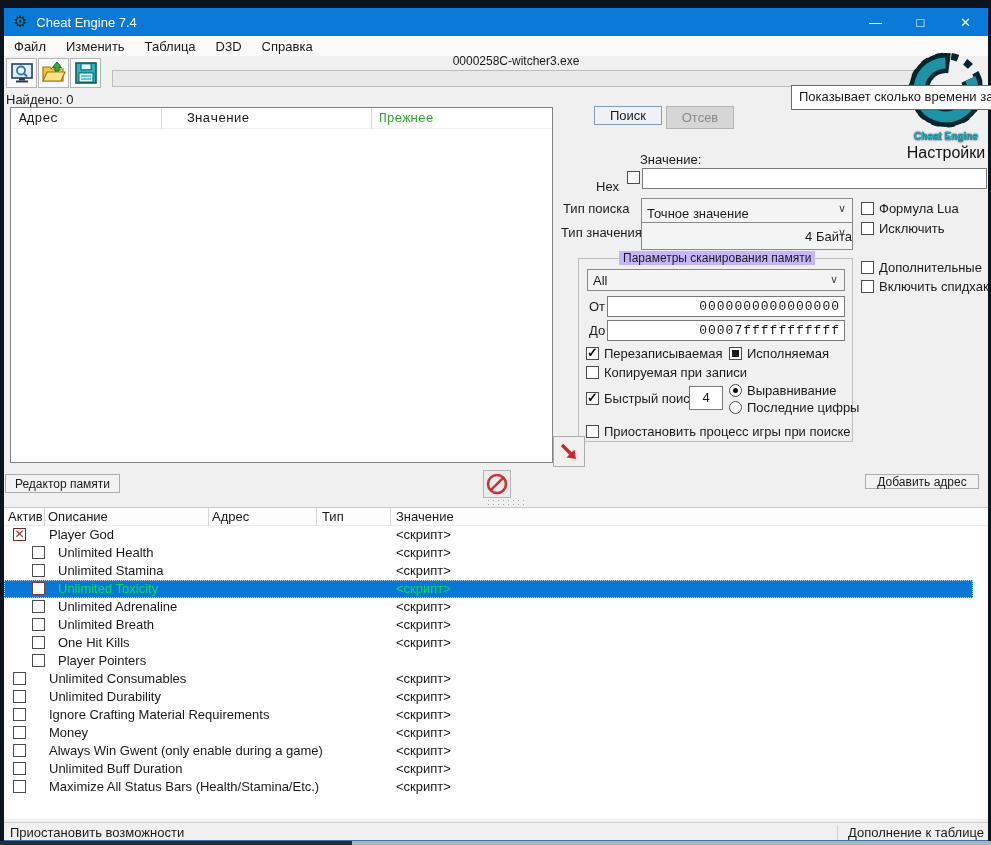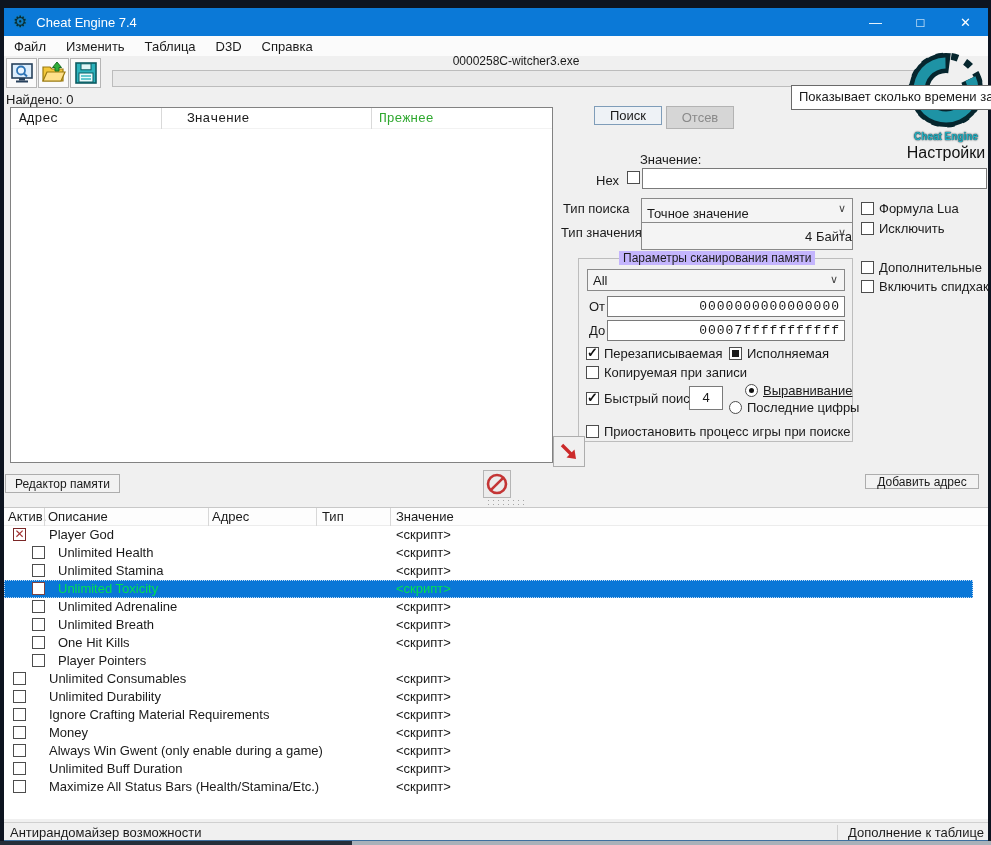--- a/index.html
+++ b/index.html
@@ -153,21 +153,21 @@
       <span class="fl-col fl-prev" style="left:368px;">Прежнее</span>
       <span class="fl-sep" style="left:150px;"></span>
       <span class="fl-sep" style="left:360px;"></span>
     </div>
   </div>
 
   <div class="btn" style="position:absolute;left:576px;top:98px;width:68px;height:19px;background:#eef2f6;border-color:#7f9db9;margin-left:14px;">Поиск</div>
   <div class="btn disabled" style="position:absolute;left:662px;top:98px;width:68px;height:23px;">Отсев</div>
 
   <div class="lbl" style="left:636px;top:144px;">Значение:</div>
-  <div class="lbl" style="left:592px;top:165px;">Hex</div>
+  <div class="lbl" style="left:592px;top:171px;">Hex</div>
   <span class="cbx" style="position:absolute;left:623px;top:163px;"></span>
   <div class="input" style="left:638px;top:160px;width:345px;height:21px;"></div>
 
   <div class="lbl" style="left:559px;top:193px;">Тип поиска</div>
   <div class="dd" style="left:637px;top:190px;width:212px;height:30px;align-items:center;">
     <span>Точное значение</span>
     <span class="chev">∨</span>
   </div>
   <label class="chk" style="left:857px;top:193px;">
     <span class="cbx"></span>
@@ -215,21 +215,21 @@
     <label class="chk" style="left:7px;top:106px;">
       <span class="cbx"></span>
       <span>Копируемая при записи</span>
     </label>
 
     <label class="chk" style="left:7px;top:132px;">
       <span class="cbx checked"></span>
       <span>Быстрый поиск</span>
     </label>
     <div class="input" style="left:110px;top:127px;width:34px;height:24px;text-align:center;padding-top:3px;">4</div>
-    <label class="chk" style="left:166px;top:124px;text-decoration:underline;">
+    <label class="chk" style="left:150px;top:124px;">
       <span class="radio sel"></span>
       <span>Выравнивание</span>
     </label>
     <label class="chk" style="left:150px;top:141px;">
       <span class="radio"></span>
       <span>Последние цифры</span>
     </label>
 
     <label class="chk" style="left:7px;top:165px;">
       <span class="cbx"></span>
@@ -354,20 +354,20 @@
         <div class="ct-row lvl0">
     <span class="cb"></span>
     <span class="desc">Maximize All Status Bars (Health/Stamina/Etc.)</span>
     <span class="val">&lt;скрипт&gt;</span>
   </div>
       </div>
 
   </div>
 
   <div class="statusbar">
-    <span class="sb-left">Антирандомайзер возможности</span>
+    <span class="sb-left">Приостановить возможности</span>
     <span class="sb-right">Дополнение к таблице</span>
   </div>
 </div>
 
 <div class="win-bottom-edge"></div>
 <div class="strip-bottom-dark"></div>
 <div class="strip-bottom-light"></div>
 
 </body></html>

